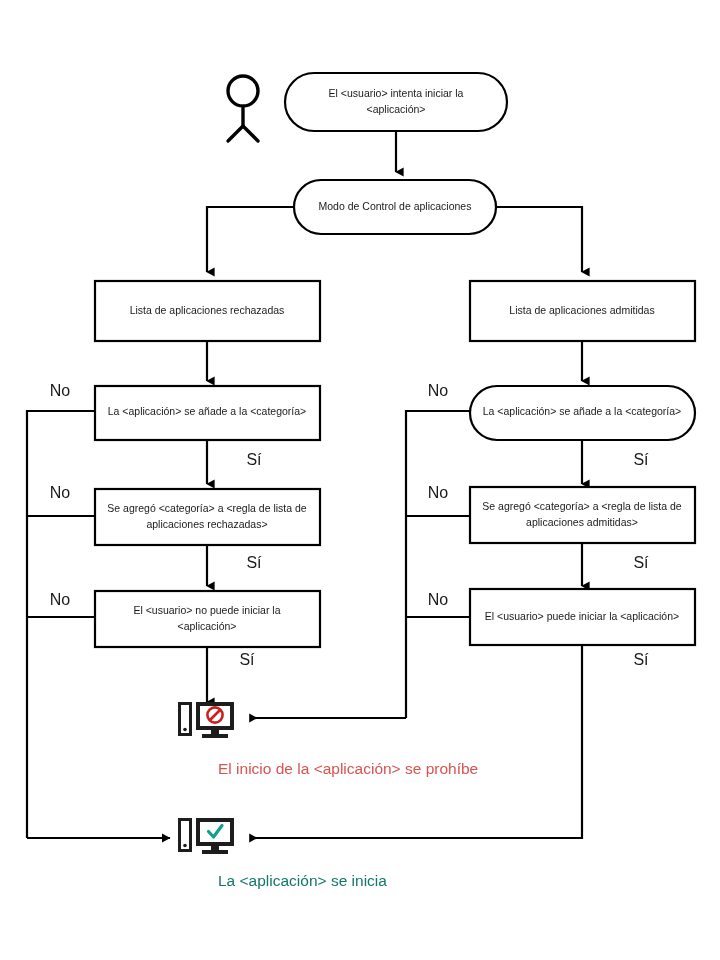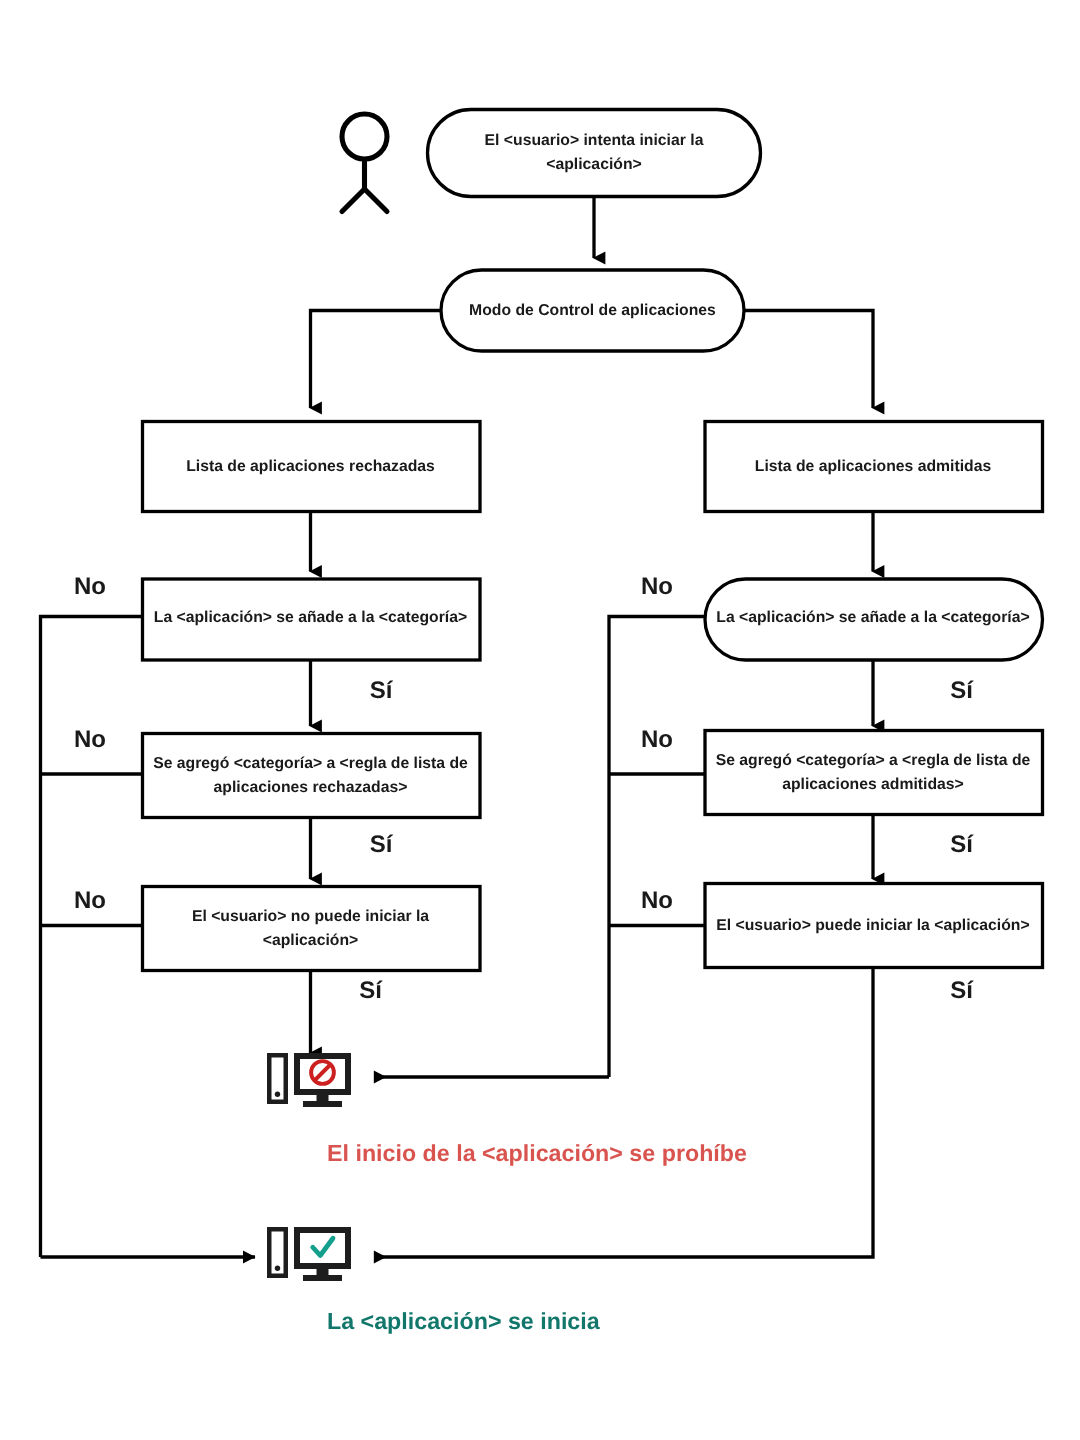--- a/index.html
+++ b/index.html
@@ -10,21 +10,20 @@
   body {
     width: 720px;
     height: 960px;
     font-family: "Liberation Sans", sans-serif;
     overflow: hidden;
   }
   #diagram-root {
     position: relative;
     width: 720px;
     height: 960px;
-    font-weight: bold;
   }
   svg.flow {
     display: block;
     width: 720px;
     height: 960px;
   }
   .node-shape {
     fill: #ffffff;
     stroke: #000000;
     stroke-width: 2.2;

